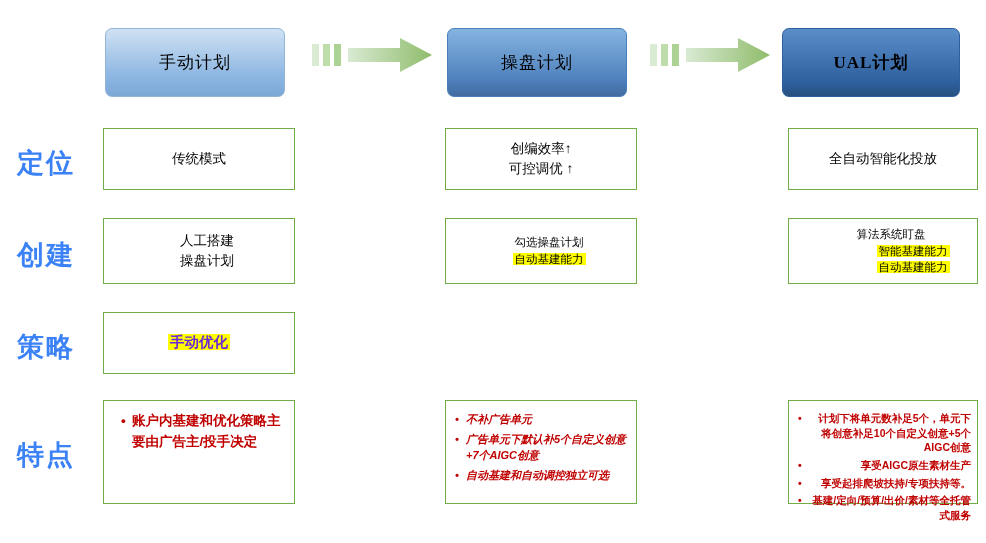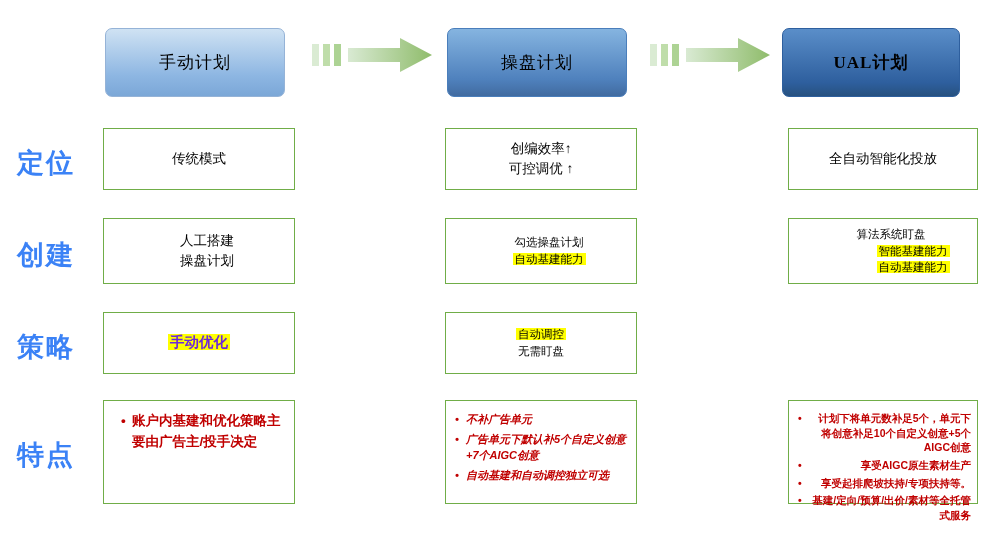--- a/index.html
+++ b/index.html
@@ -114,24 +114,20 @@
   </div>
   <div class="cell col3 r2 small">
     <div class="line">算法系统盯盘</div>
     <div class="line"><span class="hl bold">智能基建能力</span></div>
     <div class="line"><span class="hl bold">自动基建能力</span></div>
   </div>
 
   <div class="cell col1 r3">
     <div class="line"><span class="hl redtext">手动优化</span></div>
   </div>
-  <div class="cell col2 r3 small">
-    <div class="line"><span class="hl">自动调控</span></div>
-    <div class="line">无需盯盘</div>
-  </div>
 
   <div class="cell col1 r4">
     <ul class="features f-large">
       <li>账户内基建和优化策略主要由广告主/投手决定</li>
     </ul>
   </div>
   <div class="cell col2 r4">
     <ul class="features f-mid">
       <li>不补广告单元</li>
       <li>广告单元下默认补5个自定义创意+7个AIGC创意</li>

